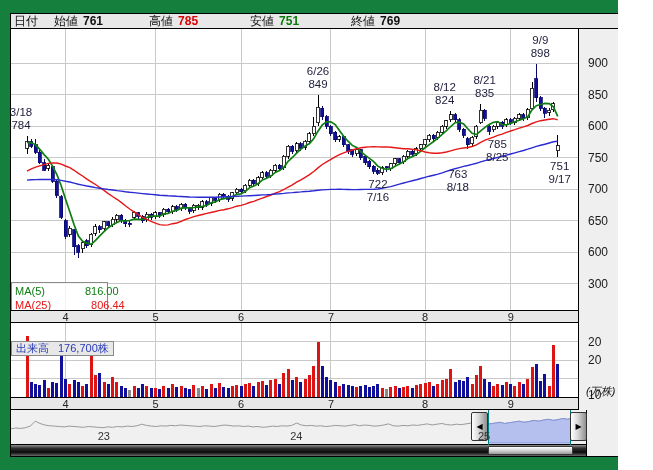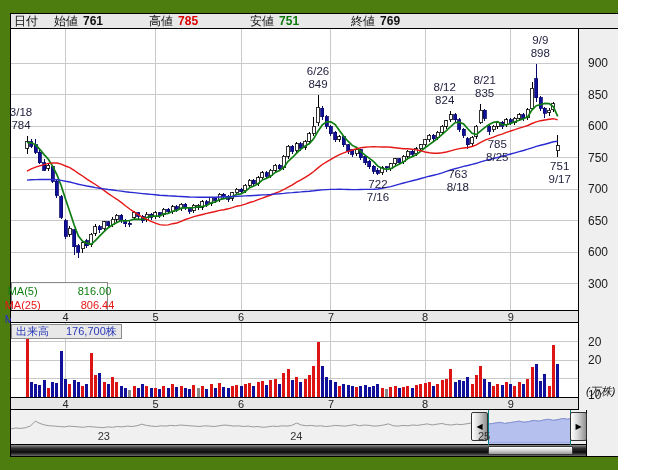--- a/index.html
+++ b/index.html
@@ -1,18 +1,18 @@
 <!DOCTYPE html>
 <html><head>
 <meta charset="utf-8">
 <style>
   html,body{margin:0;padding:0;background:#ffffff;}
   *{box-sizing:border-box;}
   body{font-family:"Liberation Sans","DejaVu Sans",sans-serif;}
-  #page{position:relative;width:618px;height:470px;background:#4d7c0f;overflow:hidden;}
+  #page{position:relative;width:618px;height:470px;background:#15803d;overflow:hidden;}
   #widget{position:absolute;left:10px;top:13px;width:633px;height:444px;border:1px solid #000;background:#efefef;}
   
   #hdr{position:absolute;left:0;top:0;width:631px;height:15px;background:#e8e8e8;border-bottom:1px solid #000;
        display:flex;align-items:center;font-size:12px;line-height:14px;white-space:nowrap;overflow:hidden;}
   #hdr .lb{color:#111;}
   #hdr .vl{font-weight:bold;color:#111;margin-left:5px;}
   #hdr .dt{margin-left:6px;color:#111;}
   .ml16{margin-left:16px;} .ml46{margin-left:46px;} .ml52{margin-left:52px;}
   #hdr .hi{color:#dd0000;} #hdr .lo{color:#0a7a0a;}
   
@@ -21,24 +21,24 @@
   #bandA{top:296px;} #bandB{top:383px;}
   #volPlot{position:absolute;left:0;top:309px;width:567px;height:74px;background:#fff;}
   #rightPanel{position:absolute;left:567px;top:15px;width:64px;height:381px;background:#efefef;border-left:1px solid #000;}
   .ytick{position:absolute;left:9px;font-size:12px;color:#1a1a1a;}
   .yunit{position:absolute;left:7px;font-size:11px;color:#1a1a1a;font-style:italic;}
   .mlab{position:absolute;top:0;font-size:11px;color:#222;}
   .ann{position:absolute;font-size:11.5px;line-height:13px;color:#1d1d3c;text-align:center;transform:translateX(-50%);white-space:nowrap;}
   
   #maLegend{position:absolute;left:0px;top:253px;width:97px;background:rgba(255,255,255,0.78);border:1px solid #8a8a8a;
             font-size:11px;line-height:14px;padding:1px 3px;}
-  #maLegend .row{display:flex;justify-content:center;gap:40px;}
+  #maLegend .row{display:flex;justify-content:flex-start;gap:40px;}
   
-  #volLabel{position:absolute;left:0px;top:1px;background:#e8e8e8;border:1px solid #8a8a8a;font-size:11px;line-height:13px;
-            padding:0 4px;color:#2a3ab8;white-space:nowrap;display:inline-flex;gap:17px;}
+  #volLabel{position:absolute;left:0px;top:18px;background:#e8e8e8;border:1px solid #8a8a8a;font-size:11px;line-height:13px;
+            padding:0 4px;color:#2a3ab8;white-space:nowrap;display:inline-flex;gap:9px;}
   
   #nav{position:absolute;left:0;top:396px;width:576px;height:35px;background:#f0f0f0;border-bottom:1px solid #000;border-right:1px solid #000;overflow:visible;}
   .navyear{position:absolute;top:20px;font-size:11px;color:#333;margin-left:28px;}
   .handle{position:absolute;top:2px;width:17px;height:29px;border:1px solid #333;border-radius:2px;
           background:linear-gradient(90deg,#ffffff,#d8d8d8 45%,#8f8f8f);display:flex;align-items:center;justify-content:center;
           font-size:8px;color:#000;}
   
   #scrollArea{position:absolute;left:0;top:431px;width:576px;height:11px;background:linear-gradient(180deg,#909090,#303030 30%,#0a0a0a 65%,#6a6a6a);border-right:1px solid #000;}
   #scrollThumb{position:absolute;left:477px;top:1px;width:85px;height:9px;border:1px solid #3a3a3a;border-radius:1px;
                background:linear-gradient(180deg,#ffffff,#cfcfcf 55%,#9a9a9a);}

